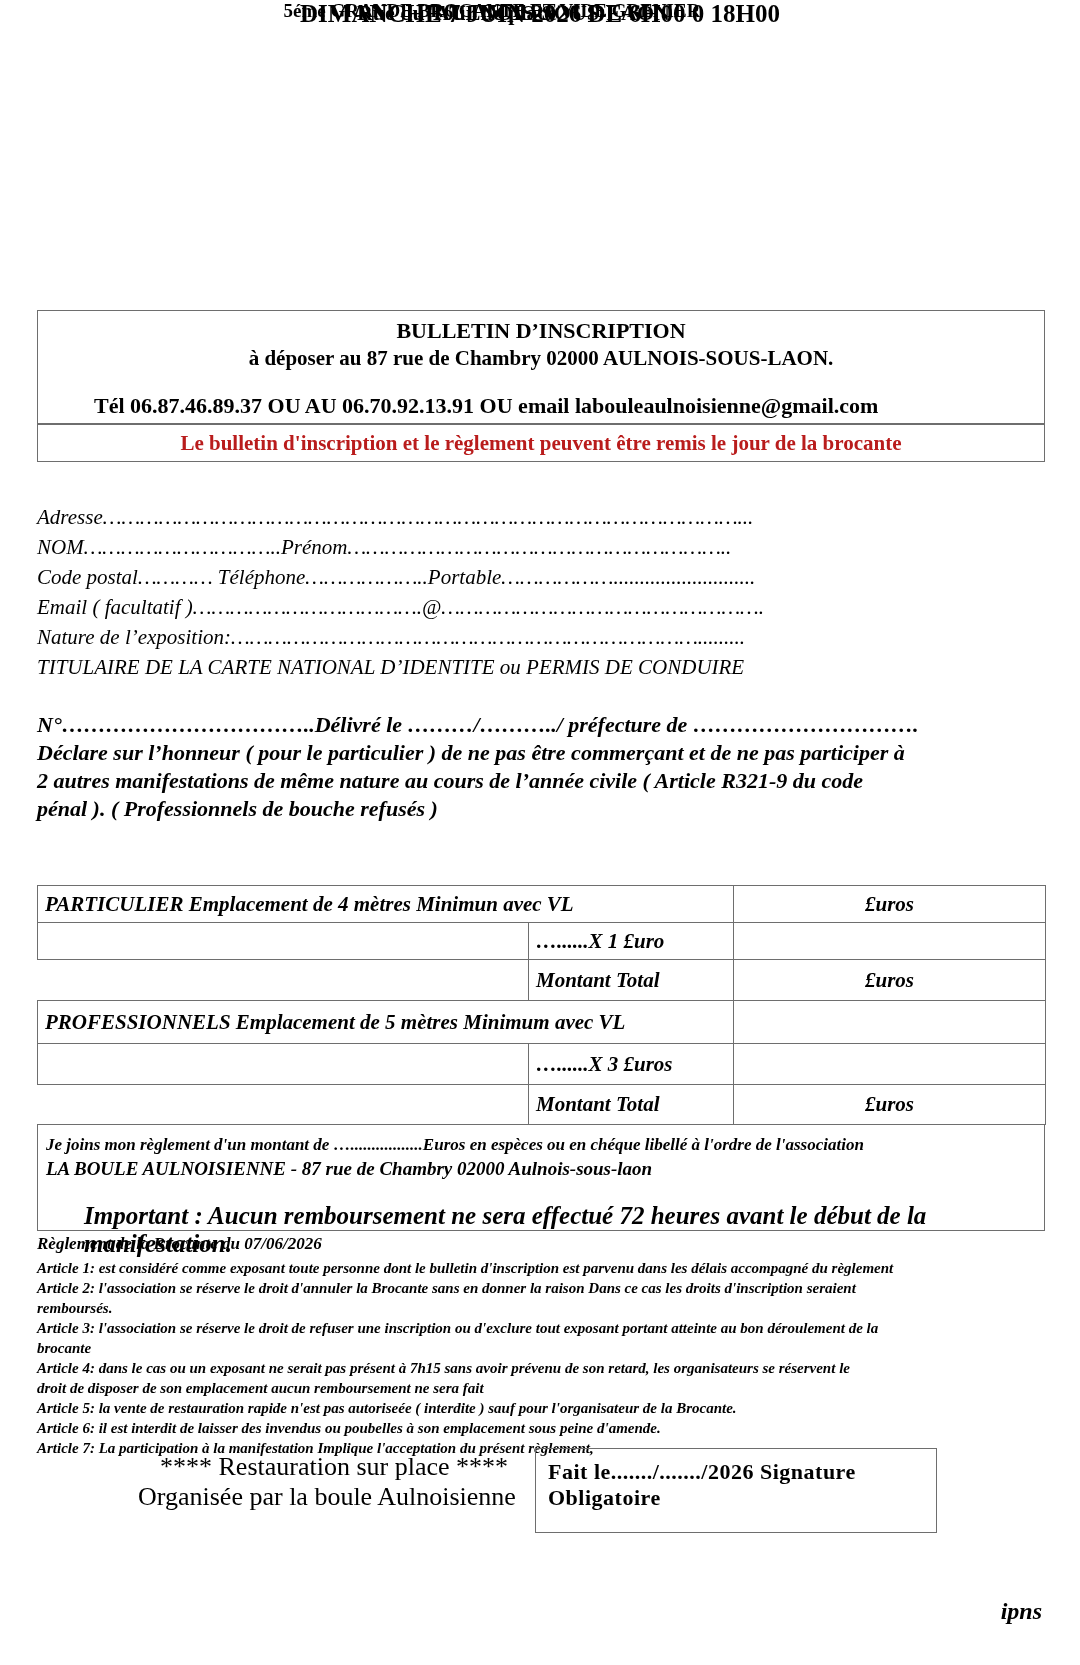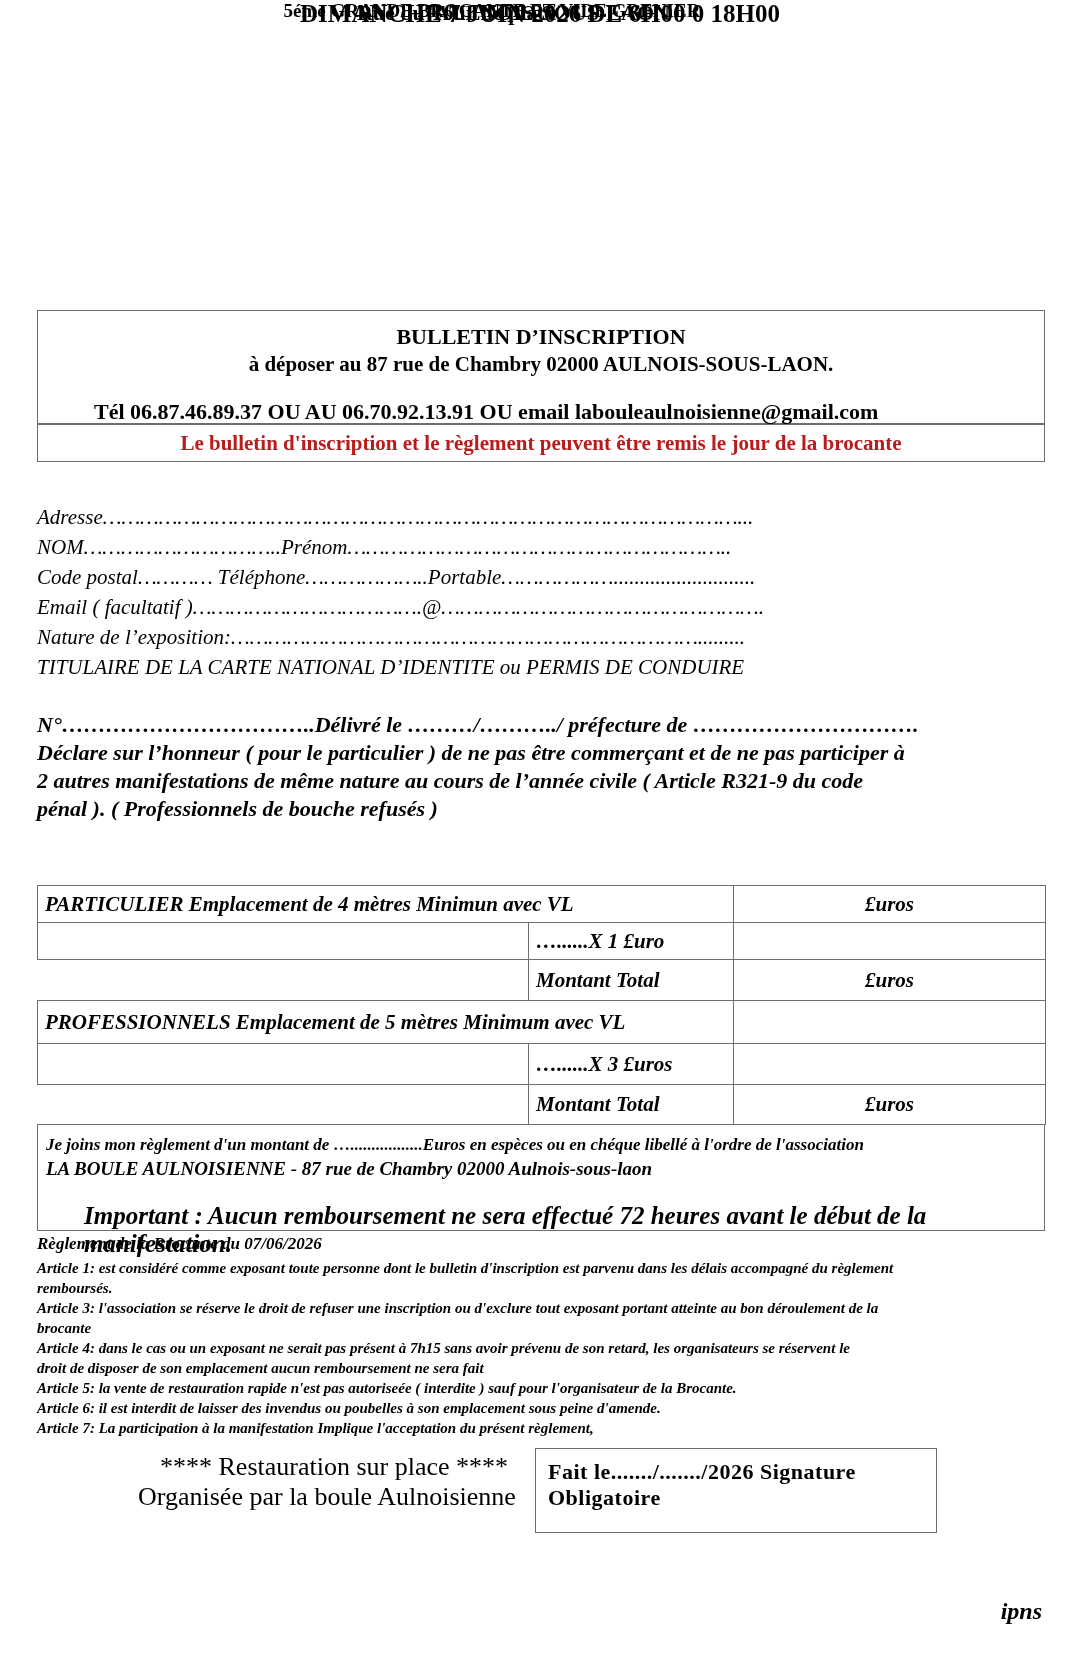--- a/index.html
+++ b/index.html
@@ -18,21 +18,21 @@
   .title-city   {left:12px;top:112;width:1080px;font-size:22px;font-weight:bold;}
   .title-event  {left:0;top:172;width:984px;font-size:19px;font-weight:bold;}
   .title-date   {left:0;top:220;width:1080px;font-size:25px;font-weight:bold;}
   .title-street {left:0;top:251;width:914px;font-size:22px;font-weight:bold;}
 
   
   .bulletin-box{
     left:37px;top:310px;width:1008px;height:114px;
     border:1px solid #6e6e6e;box-sizing:border-box;
   }
-  .bulletin-title  {margin-top:13px;font-size:22px;font-weight:bold;text-align:center;}
+  .bulletin-title  {margin-top:7px;font-size:22px;font-weight:bold;text-align:center;}
   .bulletin-deposit{margin-top:2px;font-size:21px;font-weight:bold;text-align:center;}
   .bulletin-contact{margin-top:22px;font-size:22px;font-weight:bold;padding-left:56px;}
 
   
   .notice-box{
     left:37px;top:424px;width:1008px;height:38px;
     border:1px solid #6e6e6e;box-sizing:border-box;
     text-align:center;
   }
   .notice-text{font-size:21px;font-weight:bold;line-height:36px;color:#b91c1c;}
@@ -158,20 +158,21 @@
 
   <div class="abs payment-box">
     <div class="payment-line1">Je joins mon règlement d'un montant de ….................Euros en espèces ou en chéque libellé à l'ordre de l'association</div>
     <div class="payment-line2">LA BOULE AULNOISIENNE - 87 rue de Chambry 02000 Aulnois-sous-laon</div>
     <div class="payment-important">Important : Aucun remboursement ne sera effectué 72 heures avant le début de la manifestation.</div>
   </div>
 
   <div class="abs rules-title">Règlement de la Brocante du 07/06/2026</div>
   <div class="abs rules-lines">
     <div> Article 1: est considéré comme exposant toute personne dont le bulletin d'inscription est parvenu dans les délais accompagné du règlement</div>
+    <div>Article 2: l'association se réserve le droit d'annuler la Brocante sans en donner la raison Dans ce cas les droits d'inscription seraient</div>
     <div>remboursés.</div>
     <div>Article 3: l'association se réserve le droit de refuser une inscription ou d'exclure tout exposant portant atteinte au bon déroulement de la</div>
     <div>brocante</div>
     <div>Article 4: dans le cas ou un exposant ne serait pas présent à 7h15 sans avoir prévenu de son retard, les organisateurs se réservent le</div>
     <div>droit de disposer de son emplacement aucun remboursement ne sera fait</div>
     <div>Article 5: la vente de restauration rapide n'est pas autoriseée  ( interdite ) sauf pour l'organisateur de la Brocante.</div>
     <div>Article 6: il est interdit de laisser des invendus ou poubelles à son emplacement sous peine d'amende.</div>
     <div>Article 7: La participation à la manifestation Implique l'acceptation du présent règlement,</div>
   </div>
 

